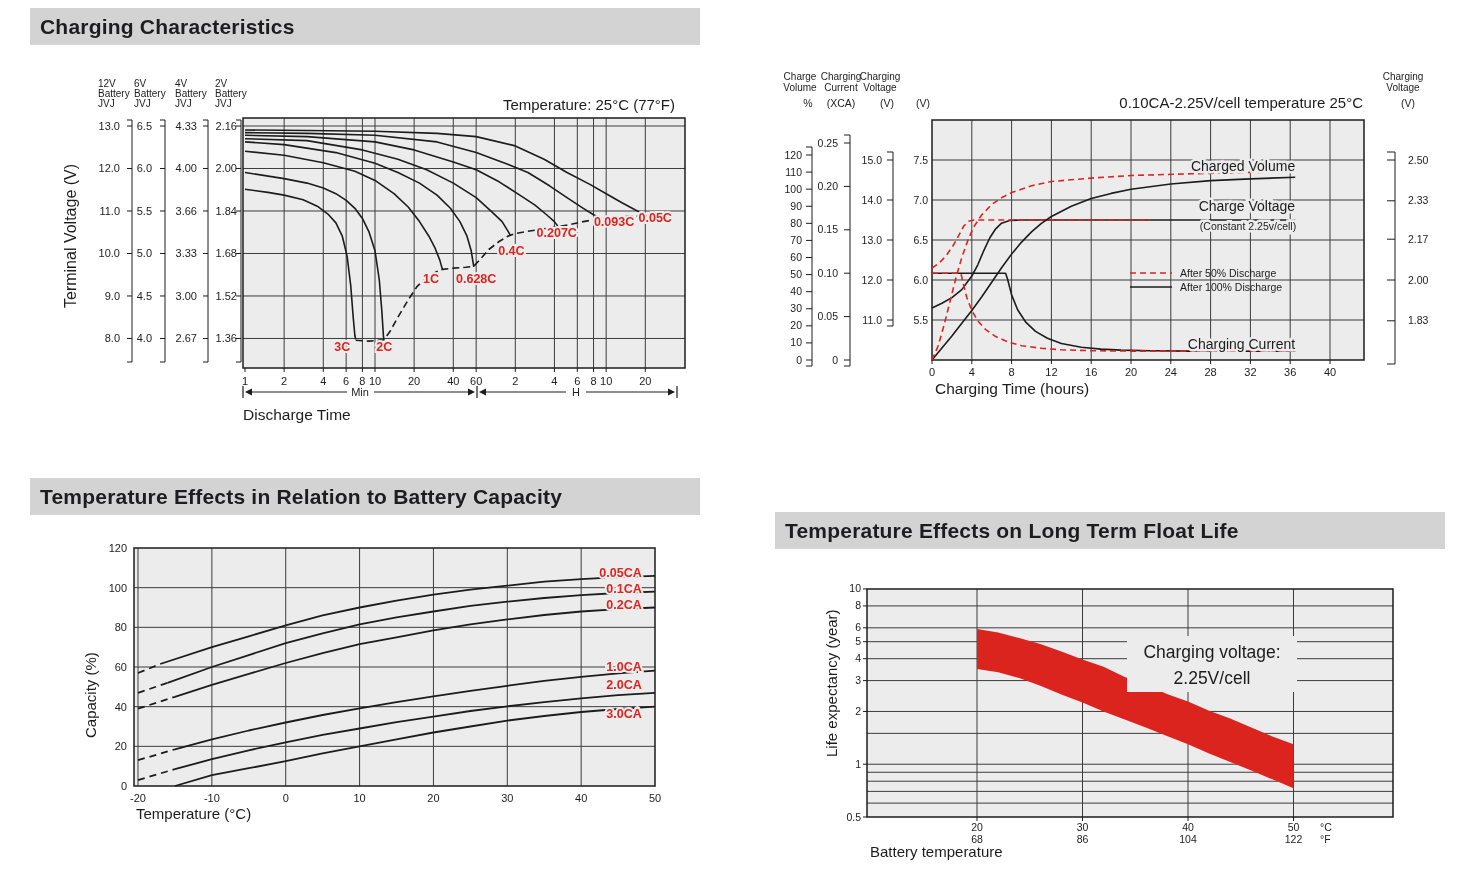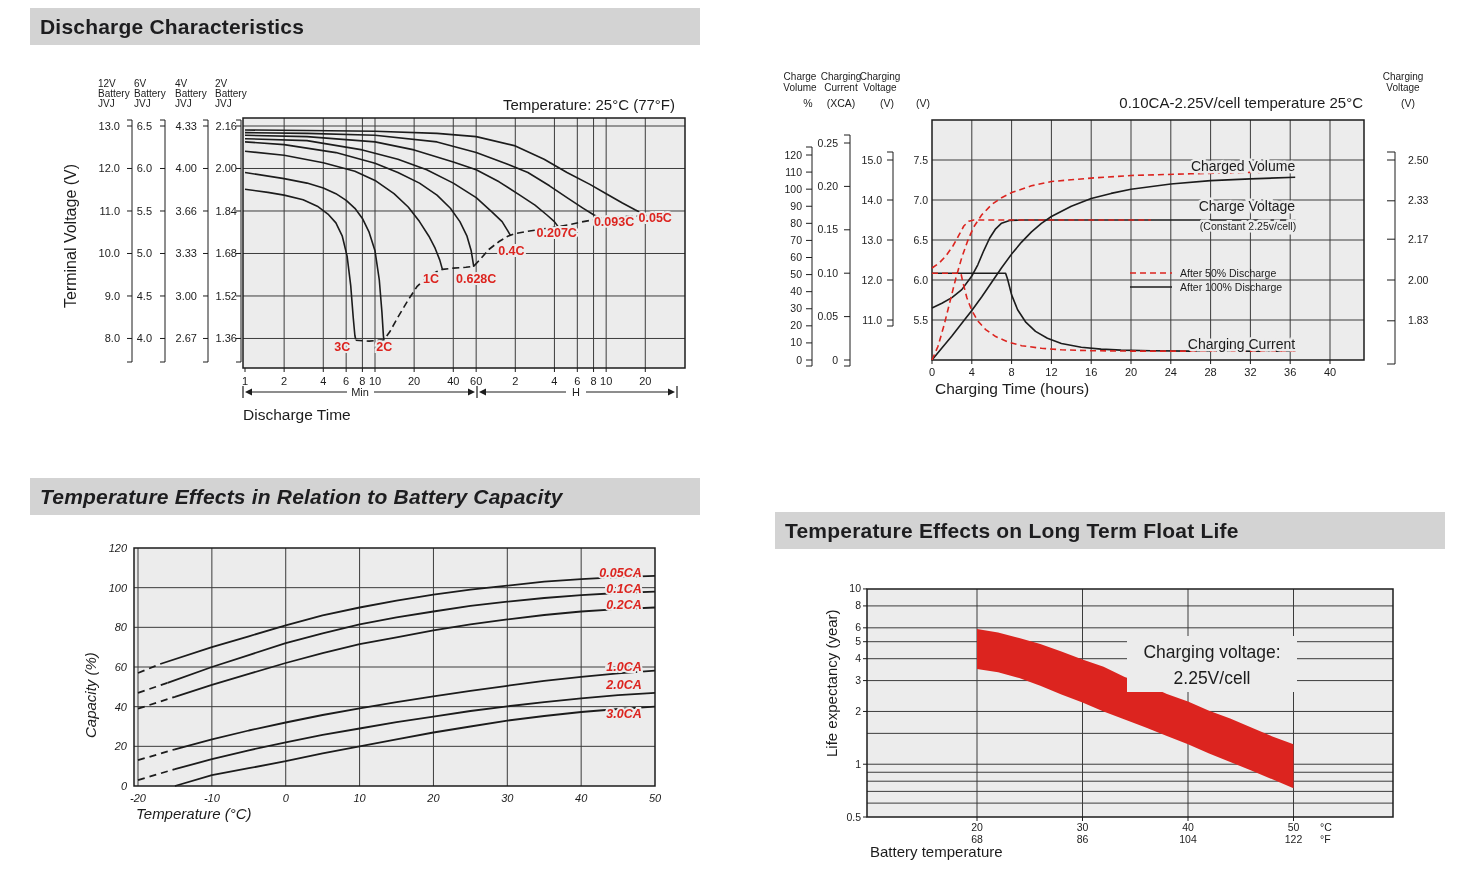--- a/index.html
+++ b/index.html
@@ -8,21 +8,21 @@
   .hbar{position:absolute;left:0;top:0;width:100%;height:37px;background:#d3d3d3;display:flex;align-items:center;}
   .hbar span{font-size:21px;font-weight:bold;color:#1d1d1f;padding-left:10px;letter-spacing:0.2px;}
   svg{position:absolute;left:0;top:0;}
   svg text{font-family:"Liberation Sans",sans-serif;}
 </style>
 </head>
 <body>
 
 <div class="quad" style="left:30px;top:8px;width:670px;height:437px;">
   <div class="hbar">
-      <span>Discharge Characteristics</span>
+      <span>Charging Characteristics</span>
     </div>
   <svg width="670" height="437" viewBox="0 0 670 437">
       <rect x="213" y="110" width="442" height="250" fill="#ececec"></rect>
       <line x1="254.13389943631756" y1="110" x2="254.13389943631756" y2="360" stroke="#3c3c3c" stroke-width="1"></line>
       <line x1="293.2677988726351" y1="110" x2="293.2677988726351" y2="360" stroke="#3c3c3c" stroke-width="1"></line>
       <line x1="316.1596625498737" y1="110" x2="316.1596625498737" y2="360" stroke="#3c3c3c" stroke-width="1"></line>
       <line x1="332.40169830895263" y1="110" x2="332.40169830895263" y2="360" stroke="#3c3c3c" stroke-width="1"></line>
       <line x1="345" y1="110" x2="345" y2="360" stroke="#3c3c3c" stroke-width="1"></line>
       <line x1="384.13389943631756" y1="110" x2="384.13389943631756" y2="360" stroke="#3c3c3c" stroke-width="1"></line>
       <line x1="423.2677988726351" y1="110" x2="423.2677988726351" y2="360" stroke="#3c3c3c" stroke-width="1"></line>
@@ -319,21 +319,21 @@
       <line x1="475.4" y1="352" x2="475.4" y2="356" stroke="#1c1c1c" stroke-width="1"></line>
       <text x="475.4" y="368" fill="#1c1c1c" font-size="11" text-anchor="middle">32</text>
       <line x1="515.2" y1="352" x2="515.2" y2="356" stroke="#1c1c1c" stroke-width="1"></line>
       <text x="515.2" y="368" fill="#1c1c1c" font-size="11" text-anchor="middle">36</text>
       <line x1="555" y1="352" x2="555" y2="356" stroke="#1c1c1c" stroke-width="1"></line>
       <text x="555" y="368" fill="#1c1c1c" font-size="11" text-anchor="middle">40</text>
       <text x="160" y="386" fill="#1c1c1c" font-size="15.5" text-anchor="start">Charging Time (hours)</text>
     </svg>
 </div>
 
-<div class="quad" style="left:30px;top:478px;width:670px;height:397px;font-style:italic;">
+<div class="quad" style="left:30px;top:478px;width:670px;height:397px;">
   <div class="hbar">
       <span>Temperature Effects in Relation to Battery Capacity</span>
     </div>
   <svg width="670" height="397" viewBox="0 0 670 397">
       <rect x="104" y="70" width="521" height="238" fill="#ececec"></rect>
       <line x1="108" y1="70" x2="108" y2="308" stroke="#3c3c3c" stroke-width="1"></line>
       <line x1="181.86" y1="70" x2="181.86" y2="308" stroke="#3c3c3c" stroke-width="1"></line>
       <line x1="255.72" y1="70" x2="255.72" y2="308" stroke="#3c3c3c" stroke-width="1"></line>
       <line x1="329.58000000000004" y1="70" x2="329.58000000000004" y2="308" stroke="#3c3c3c" stroke-width="1"></line>
       <line x1="403.44" y1="70" x2="403.44" y2="308" stroke="#3c3c3c" stroke-width="1"></line>

